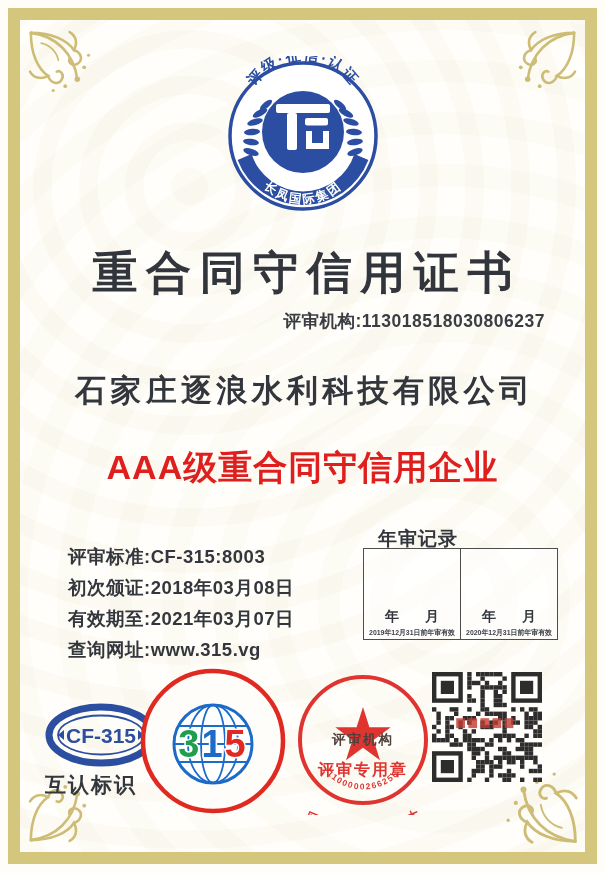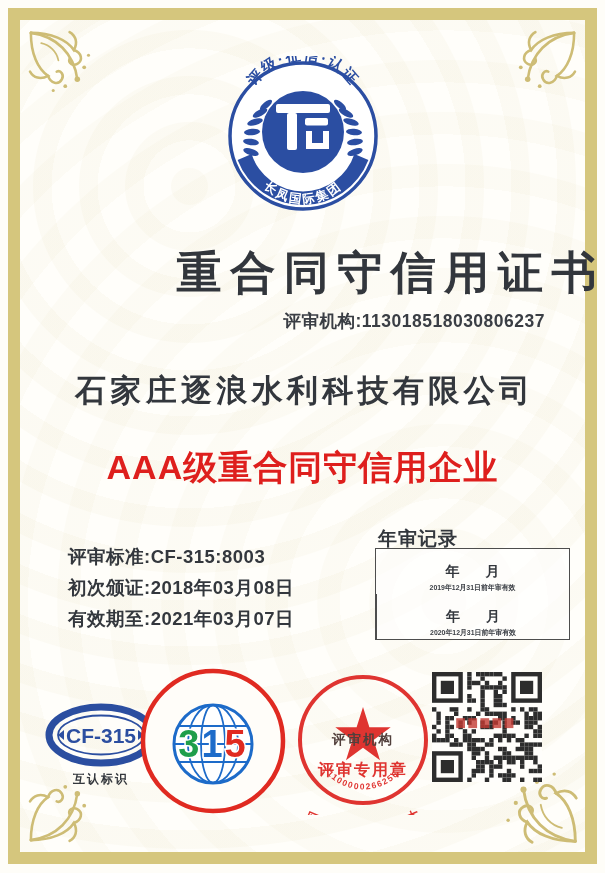--- a/index.html
+++ b/index.html
@@ -16,48 +16,48 @@
       repeating-radial-gradient(circle at 75% 70%, rgba(216,203,150,0.06) 0 22px, rgba(255,255,255,0) 23px 52px),
       #fffefa;
   }
   .flourish{position:absolute;width:86px;height:86px;opacity:0.9;}
   .fl-tl{left:24px;top:26px;}
   .fl-tr{right:24px;top:26px;transform:scaleX(-1);}
   .fl-bl{left:24px;bottom:26px;transform:scaleY(-1);}
   .fl-br{right:22px;bottom:24px;transform:scale(-1,-1);width:96px;height:96px;}
   .abs{position:absolute;}
   .title{
-    left:0;right:0;top:243px;text-align:right;
+    left:0;right:0;top:243px;text-align:center;
     font-size:45px;font-weight:bold;color:#32363c;letter-spacing:0.19em;
     text-indent:0.19em;white-space:nowrap;
   }
   .credit{
     right:60px;top:309px;font-size:17.5px;font-weight:bold;color:#3a3e44;letter-spacing:0.5px;
   }
   .company{
     left:0;right:0;top:370px;text-align:center;
     font-size:31px;font-weight:bold;color:#33373d;letter-spacing:0.14em;text-indent:0.14em;white-space:nowrap;
   }
   .grade{
     left:0;right:0;top:445px;text-align:center;
     font-size:34px;font-weight:800;color:#de1f1d;letter-spacing:0.03em;white-space:nowrap;
   }
   .details{left:68px;top:541px;font-size:18.5px;font-weight:bold;color:#33373d;line-height:31px;letter-spacing:0.5px;}
   .ar-label{left:378px;top:526px;font-size:19px;font-weight:bold;color:#33373d;letter-spacing:1px;}
   .ar-box{
-    left:375px;top:548px;width:193px;height:90px;border:1.5px solid #4d4d4d;
-    display:flex;background:rgba(255,255,255,0.6);flex-direction:column;
+    left:363px;top:548px;width:193px;height:90px;border:1.5px solid #4d4d4d;
+    display:flex;background:rgba(255,255,255,0.6);
   }
   .ar-cell{flex:1;position:relative;}
   .ar-cell + .ar-cell{border-left:1.5px solid #4d4d4d;}
   .ar-ym{position:absolute;left:0;right:0;bottom:13px;text-align:center;font-size:14px;font-weight:bold;color:#33373d;}
   .ar-ym span{display:inline-block;}
   .ar-ym .gap{width:26px;}
   .ar-note{position:absolute;left:0;right:0;bottom:1px;text-align:center;font-size:7.5px;font-weight:bold;color:#3a3e44;white-space:nowrap;transform:scaleX(0.92);}
-  .cf-caption{left:45px;top:771px;width:112px;text-align:center;font-size:12px;font-weight:bold;color:#33373d;letter-spacing:2px;font-family:Liberation Mono, monospace;}
+  .cf-caption{left:45px;top:771px;width:112px;text-align:left;font-size:21px;font-weight:bold;color:#33373d;letter-spacing:2px;font-family:Liberation Mono, monospace;}
   .qr-caption{left:420px;top:787px;width:136px;text-align:center;font-size:15px;font-weight:bold;color:#33373d;letter-spacing:0.5px;white-space:nowrap;}
   svg text{font-family:"Liberation Sans","DejaVu Sans",sans-serif;}
 </style>
 </head>
 <body>
 
 <div class="cert">
   <div class="frame"></div>
 
   <svg class="flourish fl-tl" viewBox="0 0 100 100">
@@ -169,20 +169,21 @@
 
   <div class="abs title">重合同守信用证书</div>
   <div class="abs credit">评审机构:113018518030806237</div>
   <div class="abs company">石家庄逐浪水利科技有限公司</div>
   <div class="abs grade">AAA级重合同守信用企业</div>
 
   <div class="abs details">
     <div>评审标准:CF-315:8003</div>
     <div>初次颁证:2018年03月08日</div>
     <div>有效期至:2021年03月07日</div>
+    <div>查询网址:www.315.vg</div>
   </div>
 
   <div class="abs ar-label">年审记录</div>
   <div class="abs ar-box">
     <div class="ar-cell">
       <div class="ar-ym">
         <span>年</span><span class="gap"></span><span>月</span>
       </div>
       <div class="ar-note">2019年12月31日前年审有效</div>
     </div>

